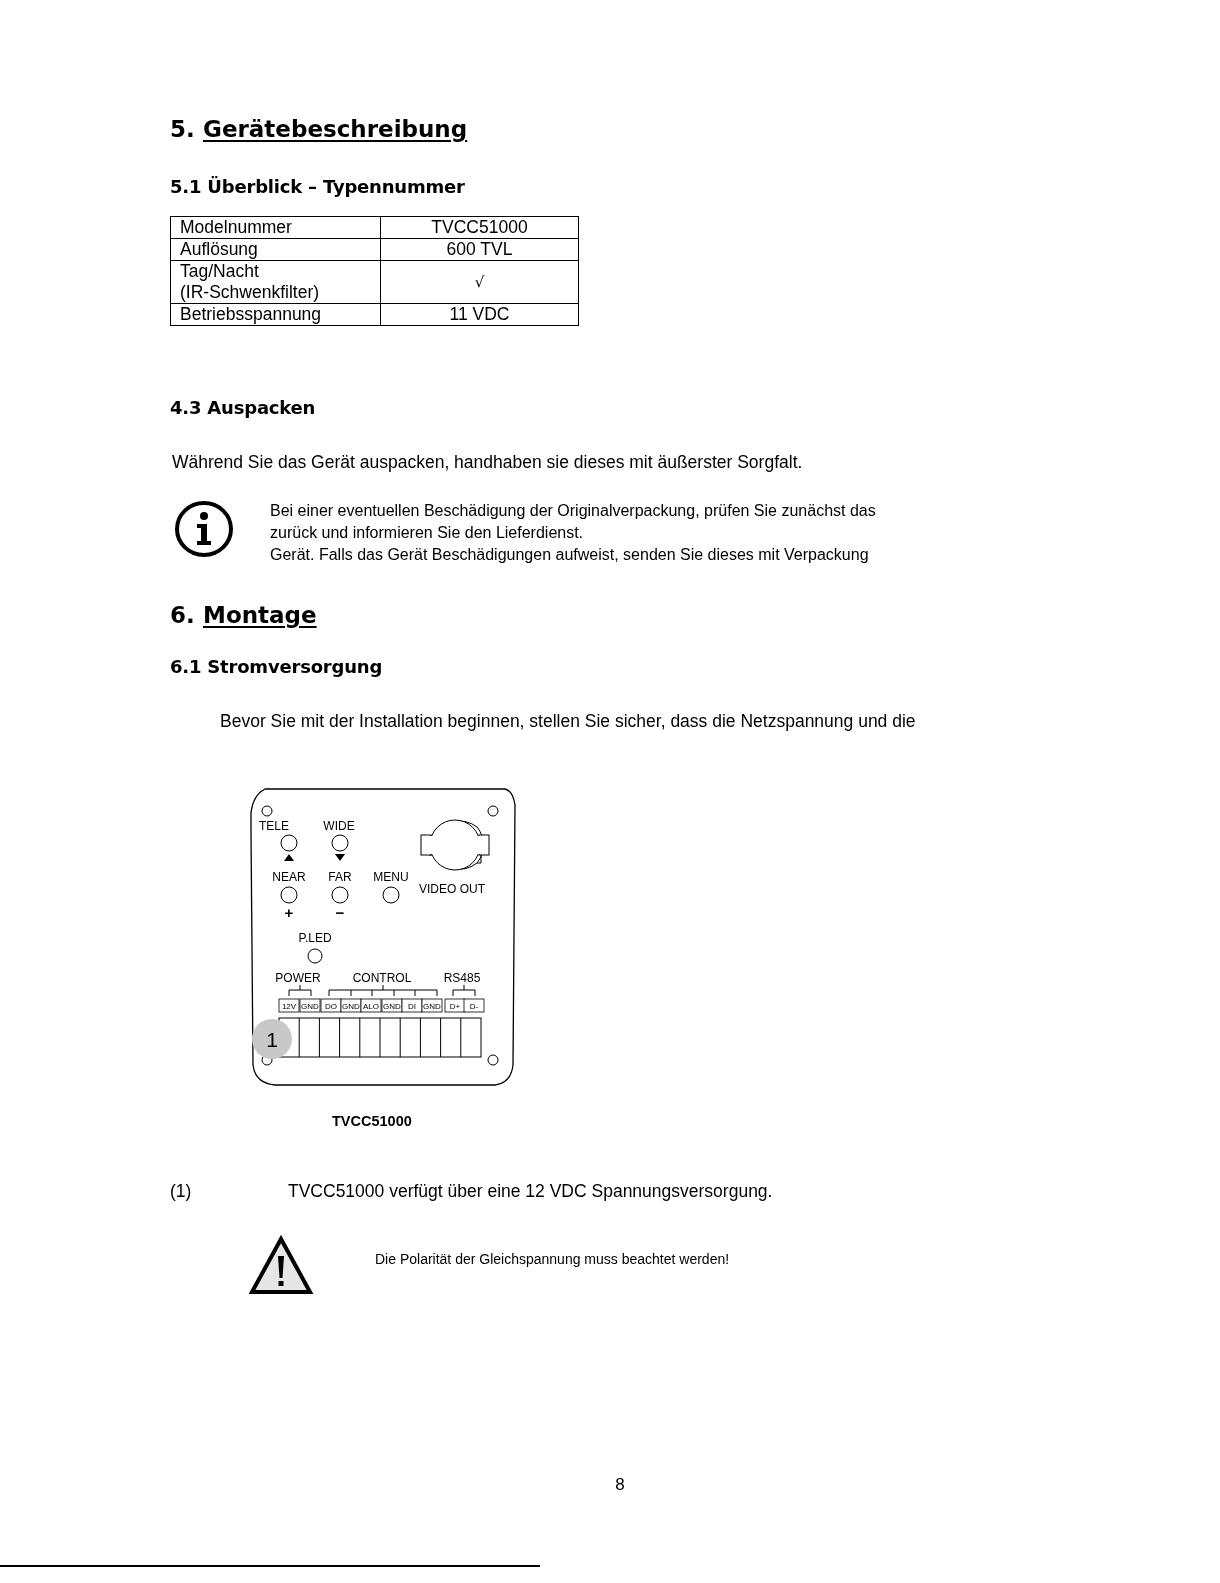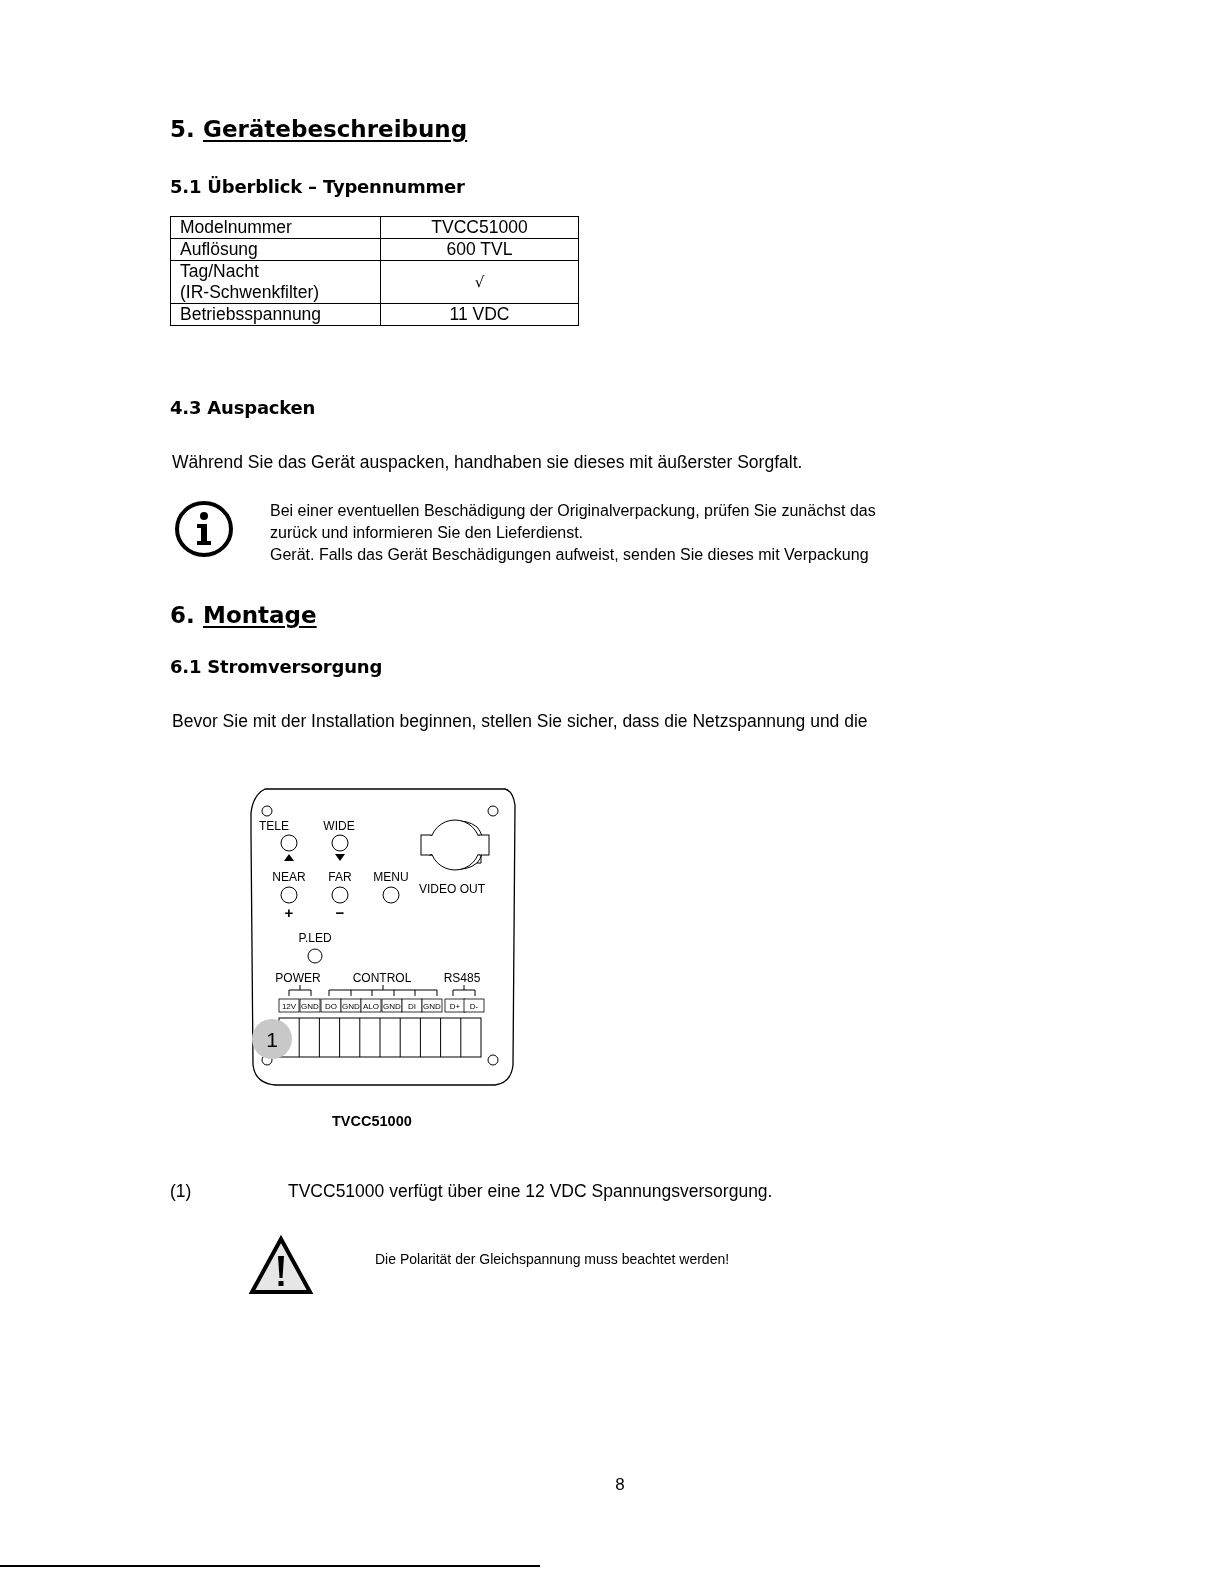--- a/index.html
+++ b/index.html
@@ -89,21 +89,21 @@
 <div class="abs note-text">
   <div>Bei einer eventuellen Beschädigung der Originalverpackung, prüfen Sie zunächst das</div>
   <div>zurück und informieren Sie den Lieferdienst.</div>
   <div>Gerät. Falls das Gerät Beschädigungen aufweist, senden Sie dieses mit Verpackung</div>
 </div>
 
 <div class="abs h1" style="top:602px;">
   <span class="num">6.</span><span class="ttl">Montage</span>
 </div>
 <div class="abs h2" style="top:656px;">6.1 Stromversorgung</div>
-<div class="abs body-text" style="top:710px;">
+<div class="abs body-text" style="top:710px;margin-left:48px;">
   <div>Bevor Sie mit der Installation beginnen, stellen Sie sicher, dass die Netzspannung und die</div>
 </div>
 
 <div class="abs diagram">
   <svg width="275" height="310" viewBox="0 0 275 310">
 
     <path d="M20 6 L260 6 Q268 8 270 22 L268 282 Q266 300 250 302 L30 302 Q10 300 8 282 L6 50 L6 30 Q8 12 20 6 Z" fill="none" stroke="#000" stroke-width="1.3"></path>
 
     <circle cx="22" cy="28" r="5" fill="none" stroke="#000" stroke-width="1"></circle>
     <circle cx="248" cy="28" r="5" fill="none" stroke="#000" stroke-width="1"></circle>

